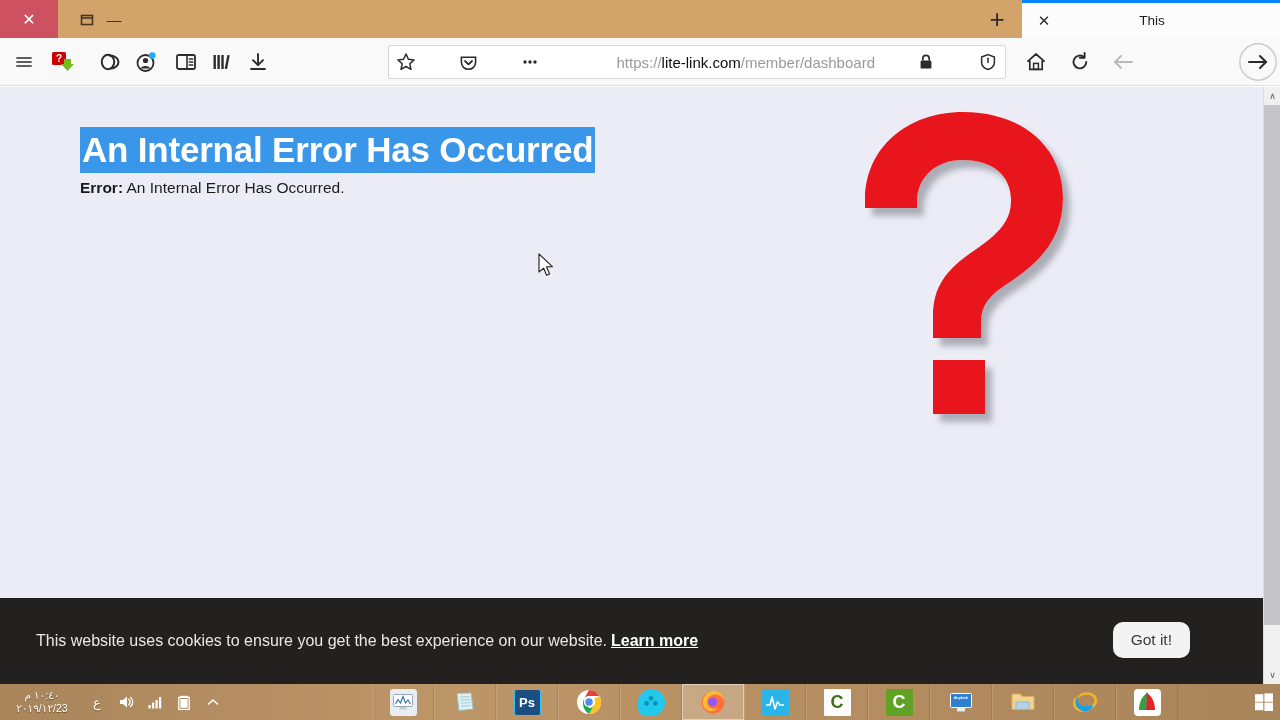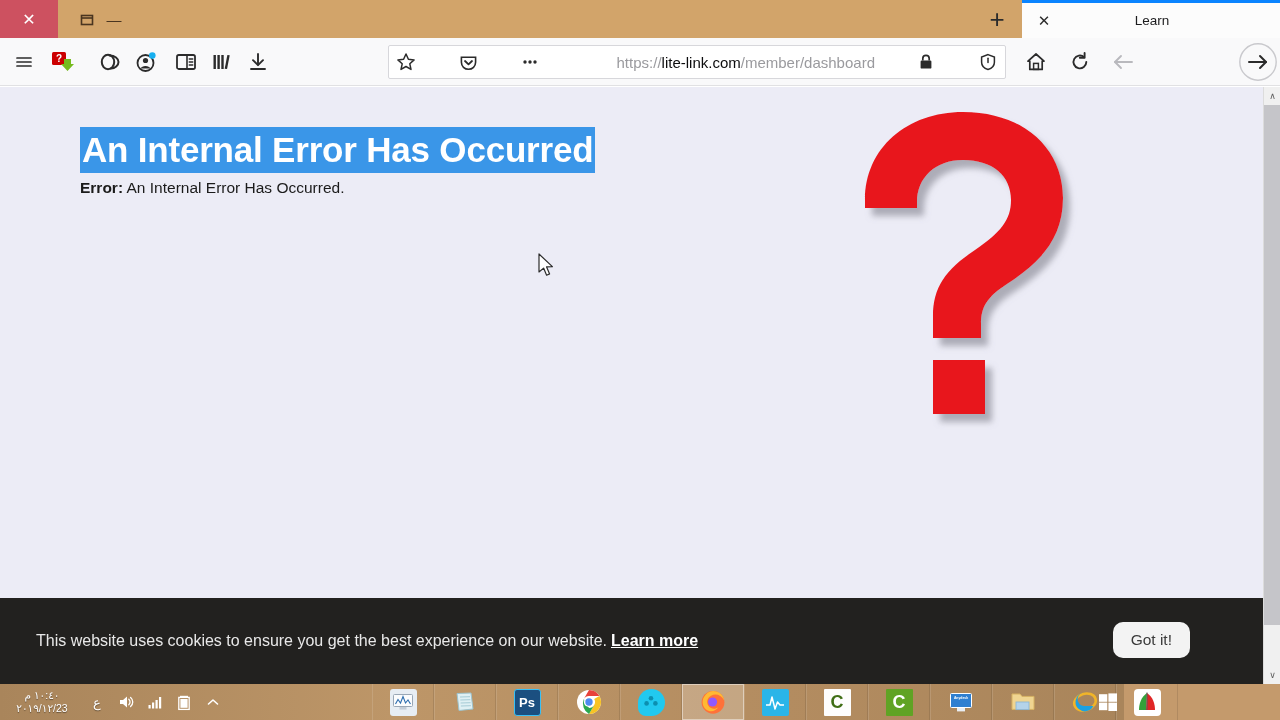--- a/index.html
+++ b/index.html
@@ -134,21 +134,21 @@
   #cookie-learn-more { color:#ffffff; font-weight:700; margin-left:4px; }
   #cookie-accept-button {
     position:absolute; right:73px; top:24px;
     background:#f3f3f3; color:#3a3a3a; border:none;
     font-size:15.5px; padding:9px 18px; border-radius:10px;
     font-family:"Liberation Sans", sans-serif;
   }
 
   
   #taskbar {
-    position:absolute; left:0; top:684px; width:1124px; height:36px;
+    position:absolute; left:0; top:684px; width:1280px; height:36px;
     background:#b08a5e;
     background-image:linear-gradient(90deg,#a9855b 0%,#bd9668 35%,#b38c60 70%,#a9855b 100%);
     display:flex; align-items:center;
   }
   #system-tray {
     display:flex; align-items:center; height:36px; padding-left:6px; gap:9px;
   }
   #tray-clock {
     display:flex; flex-direction:column; align-items:center; justify-content:center;
     color:#ffffff; font-size:10.5px; line-height:1.25; width:72px;
@@ -195,21 +195,21 @@
         <rect x="2.5" y="4.5" width="11" height="9" fill="none" stroke="#4a3520" stroke-width="1.6"></rect>
         <line x1="2.5" y1="7" x2="13.5" y2="7" stroke="#4a3520" stroke-width="1.6"></line>
       </svg>
     </div>
     <div class="win-btn" id="minimize-button">—</div>
 
     <div id="newtab-button">+</div>
 
     <div id="tab-error">
       <div id="tab-close-icon">✕</div>
-      <div id="tab-title">Learn</div>
+      <div id="tab-title">This</div>
     </div>
   </div>
 
   <div id="navbar"></div>
 
   <div class="tb-icon" style="left:6px;">
     <svg width="20" height="20" viewBox="0 0 20 20">
       <g stroke="#2b2b2b" stroke-width="1.7" stroke-linecap="round">
         <line x1="3" y1="6" x2="17" y2="6"></line>
           <line x1="3" y1="10" x2="17" y2="10"></line>

